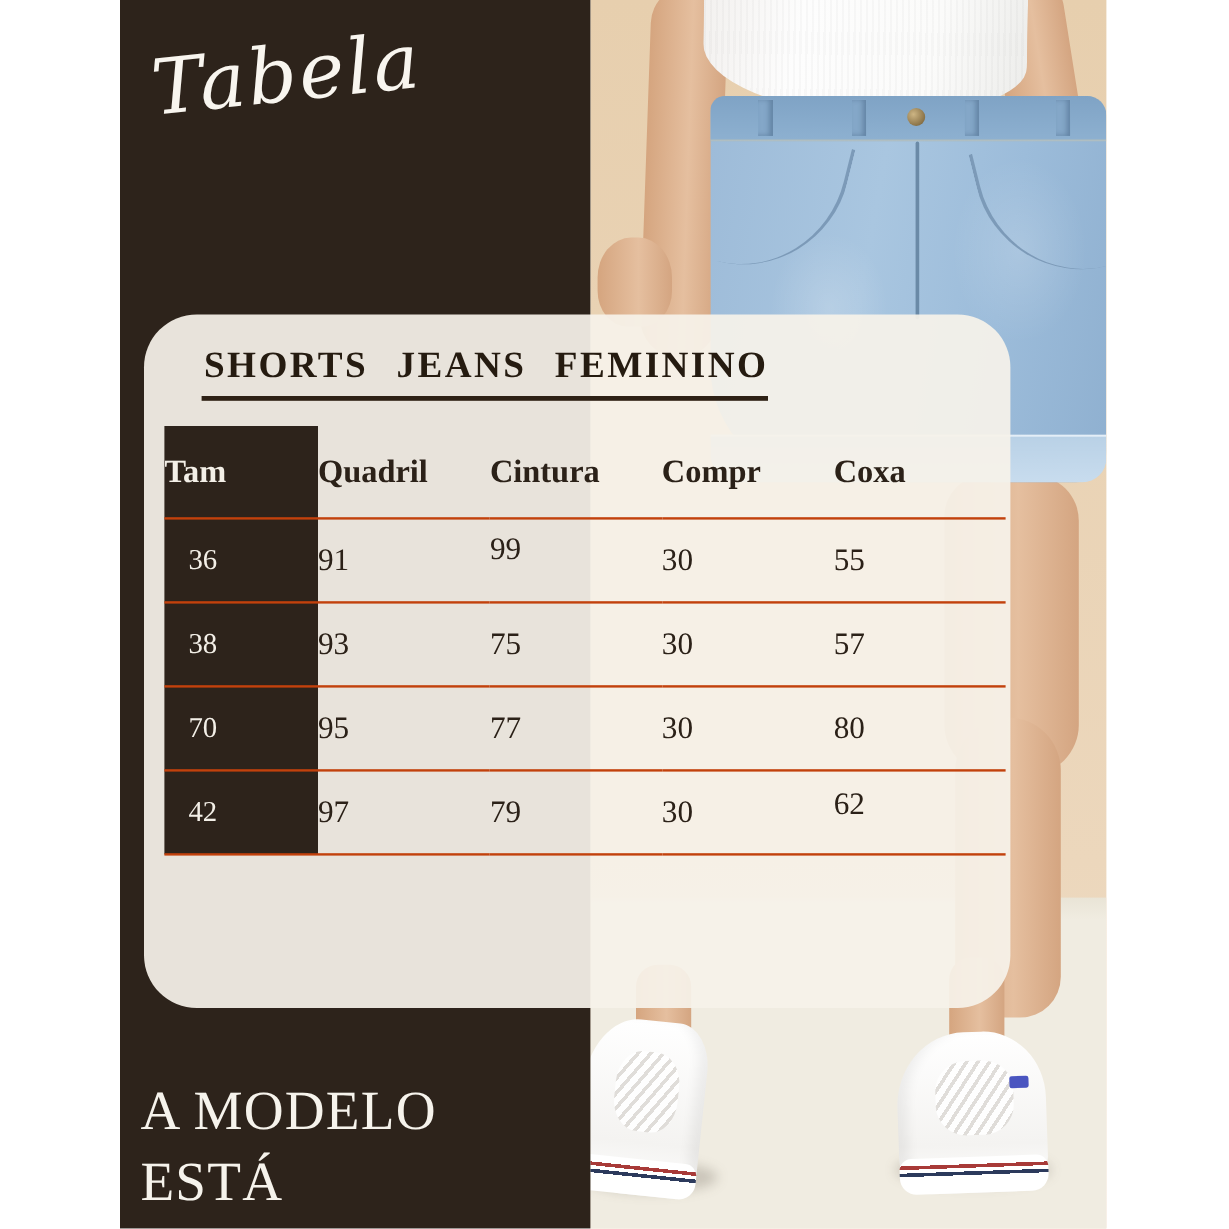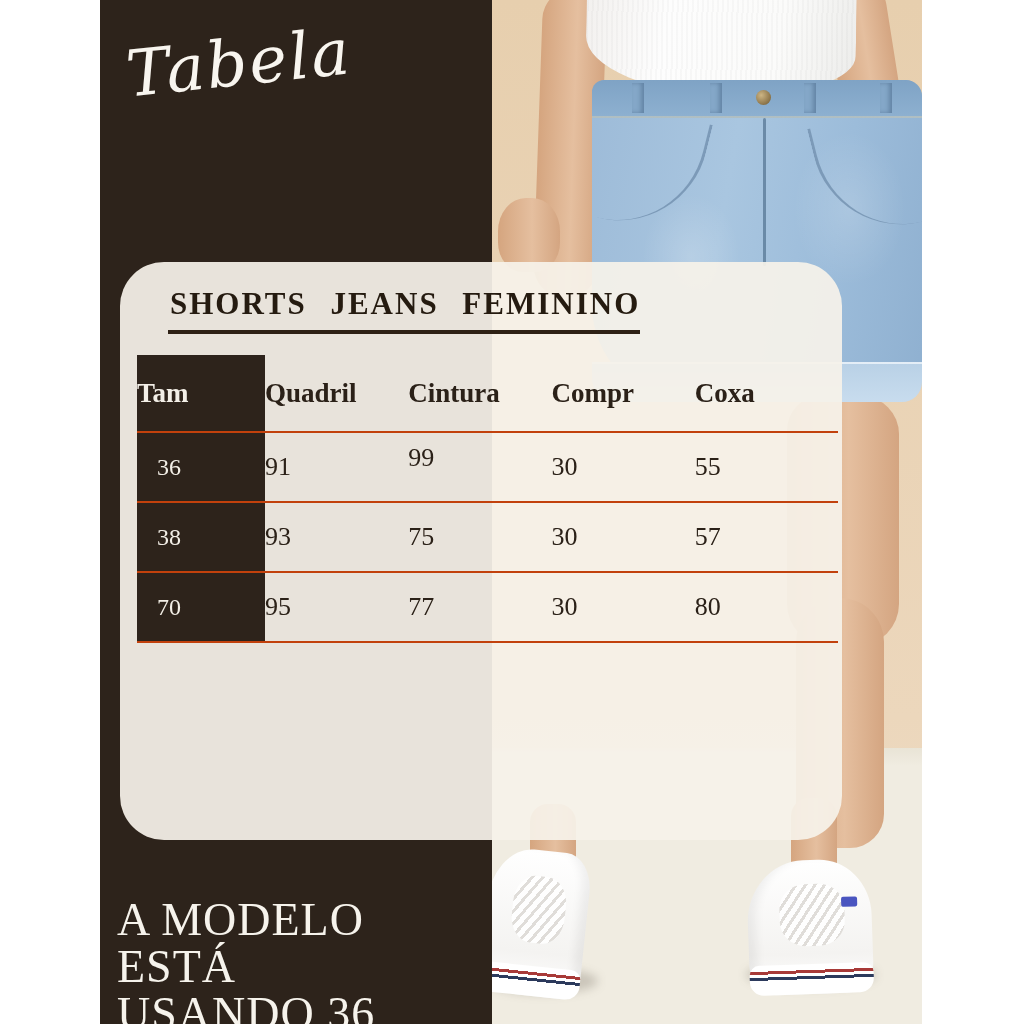--- a/index.html
+++ b/index.html
@@ -8,21 +8,21 @@
   .page { position:relative; width:1024px; height:1024px; background:#ffffff; overflow:hidden; }
 
   
   .left-panel { position:absolute; left:100px; top:0; width:392px; height:1024px; background:#2d231b; z-index:1; }
   .script-title { position:absolute; left:26px; top:22px; width:300px;
     font-family:"DejaVu Serif", serif; font-style:italic; font-weight:400;
     font-size:64px; color:#f8f5ef; transform:rotate(-6deg); letter-spacing:2px; }
   .panel-subtitle { position:absolute; left:82px; top:128px;
     font-size:40px; color:#f6f3ec; letter-spacing:3px; font-weight:500; }
   .model-note { position:absolute; left:17px; top:896px; color:#f6f3ec; }
-  .model-note div { font-size:46px; line-height:47px; letter-spacing:1px; font-weight:500; }
+  .model-note div { font-size:46px; line-height:59px; letter-spacing:1px; font-weight:500; }
 
   
   .model-photo { position:absolute; left:492px; top:0; width:430px; height:1024px; z-index:1; overflow:hidden;
     background:linear-gradient(#e7cfae, #ecd7bc 70%, #efddc8); }
   .photo-floor { position:absolute; left:0; top:748px; width:430px; height:276px;
     background:linear-gradient(#e9e4d6, #f0ece1 18px); }
   .limb { background:linear-gradient(90deg,#d5a57f,#e5bf9f 55%,#d4a581); }
   .model-left-arm { position:absolute; left:46px; top:-12px; width:64px; height:310px; border-radius:32px; transform:rotate(2deg); }
   .model-left-hand { position:absolute; left:6px; top:198px; width:62px; height:74px; border-radius:45% 45% 40% 40%; }
   .model-right-arm { position:absolute; left:352px; top:-22px; width:60px; height:280px; border-radius:30px; transform:rotate(-9deg); }
@@ -170,17 +170,24 @@
             <td>30</td>
             <td>57</td>
           </tr>
           <tr>
             <td>70</td>
             <td>95</td>
             <td>77</td>
             <td>30</td>
             <td>80</td>
           </tr>
+          <tr>
+            <td>42</td>
+            <td>97</td>
+            <td>79</td>
+            <td>30</td>
+            <td>62</td>
+          </tr>
         </tbody>
     </table>
   </div>
 
 </div>
 
 </body></html>

